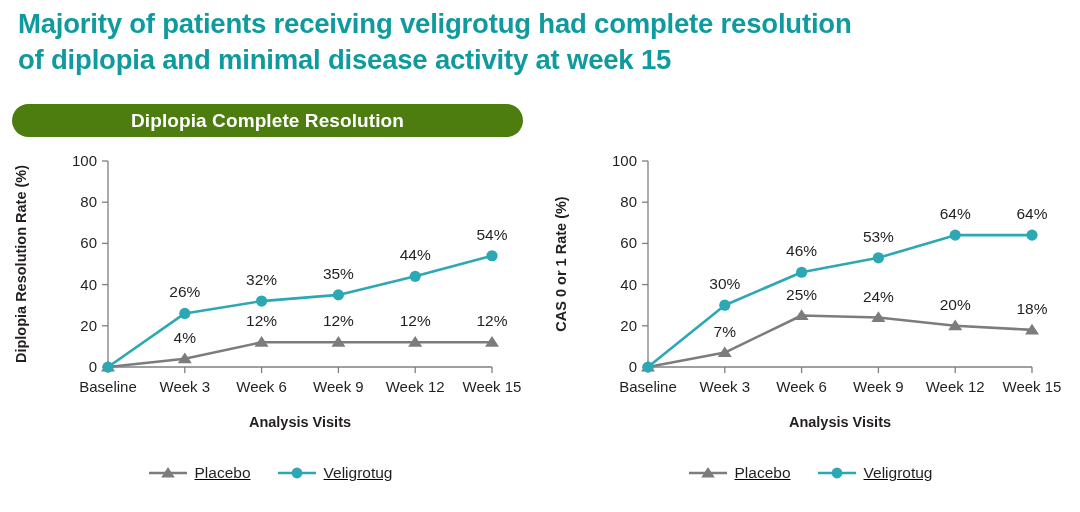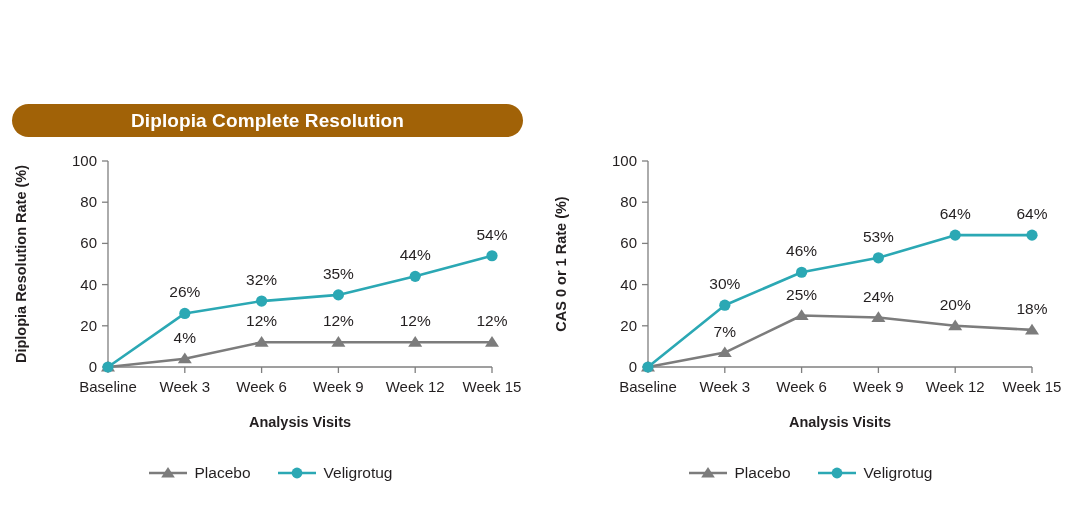--- a/index.html
+++ b/index.html
@@ -24,21 +24,21 @@
   }
 
   .panel { position: absolute; top: 100px; height: 412px; }
   .panel.left  { left: 0px;   width: 540px; }
   .panel.right { left: 540px; width: 540px; }
 
   .banner {
     position: absolute;
     top: 4px; left: 12px; right: 17px;
     height: 33px;
-    background: #a16207;
+    background: #4d7c0f;
     border-radius: 17px;
     display: flex; align-items: center; justify-content: center;
   }
   .banner-label {
     color: #ffffff;
     font-size: 19px;
     font-weight: bold;
     letter-spacing: 0.1px;
   }
 
@@ -56,31 +56,33 @@
   }
   .dlabel {
     font-family: "Liberation Sans", sans-serif;
     font-size: 15.5px; fill: #231f20; text-anchor: middle;
   }
   .series-line { fill: none; stroke-width: 2.6; stroke-linejoin: round; stroke-linecap: round; }
 
   .legend {
     position: absolute;
     left: 0; right: 0; top: 364px;
-    display: flex; align-items: center; justify-content: center; gap: 26px;
+    display: flex; align-items: center; justify-content: center; gap: 26px; text-decoration: underline;
   }
   .legend-item { display: flex; align-items: center; gap: 7px; }
   .legend-label { font-size: 15.5px; color: #231f20; }
   .legend-mark { display:block; }
 </style>
 </head>
 <body>
 
 <div id="slide">
 
+  <div class="slide-title">Majority of patients receiving veligrotug had complete resolution
+of diplopia and minimal disease activity at week 15</div>
 
   <div class="panel left">
     <div class="banner">
       <span class="banner-label">Diplopia Complete Resolution</span>
     </div>
     <div class="chart-wrap">
       <svg class="chart-svg" id="chart-0" viewBox="0 0 540 330">
           <line x1="108" y1="16" x2="108" y2="222" class="axis-line"></line>
           <line x1="108" y1="222" x2="492" y2="222" class="axis-line"></line>
           <line x1="102" y1="222" x2="108" y2="222" class="tick-line"></line>

